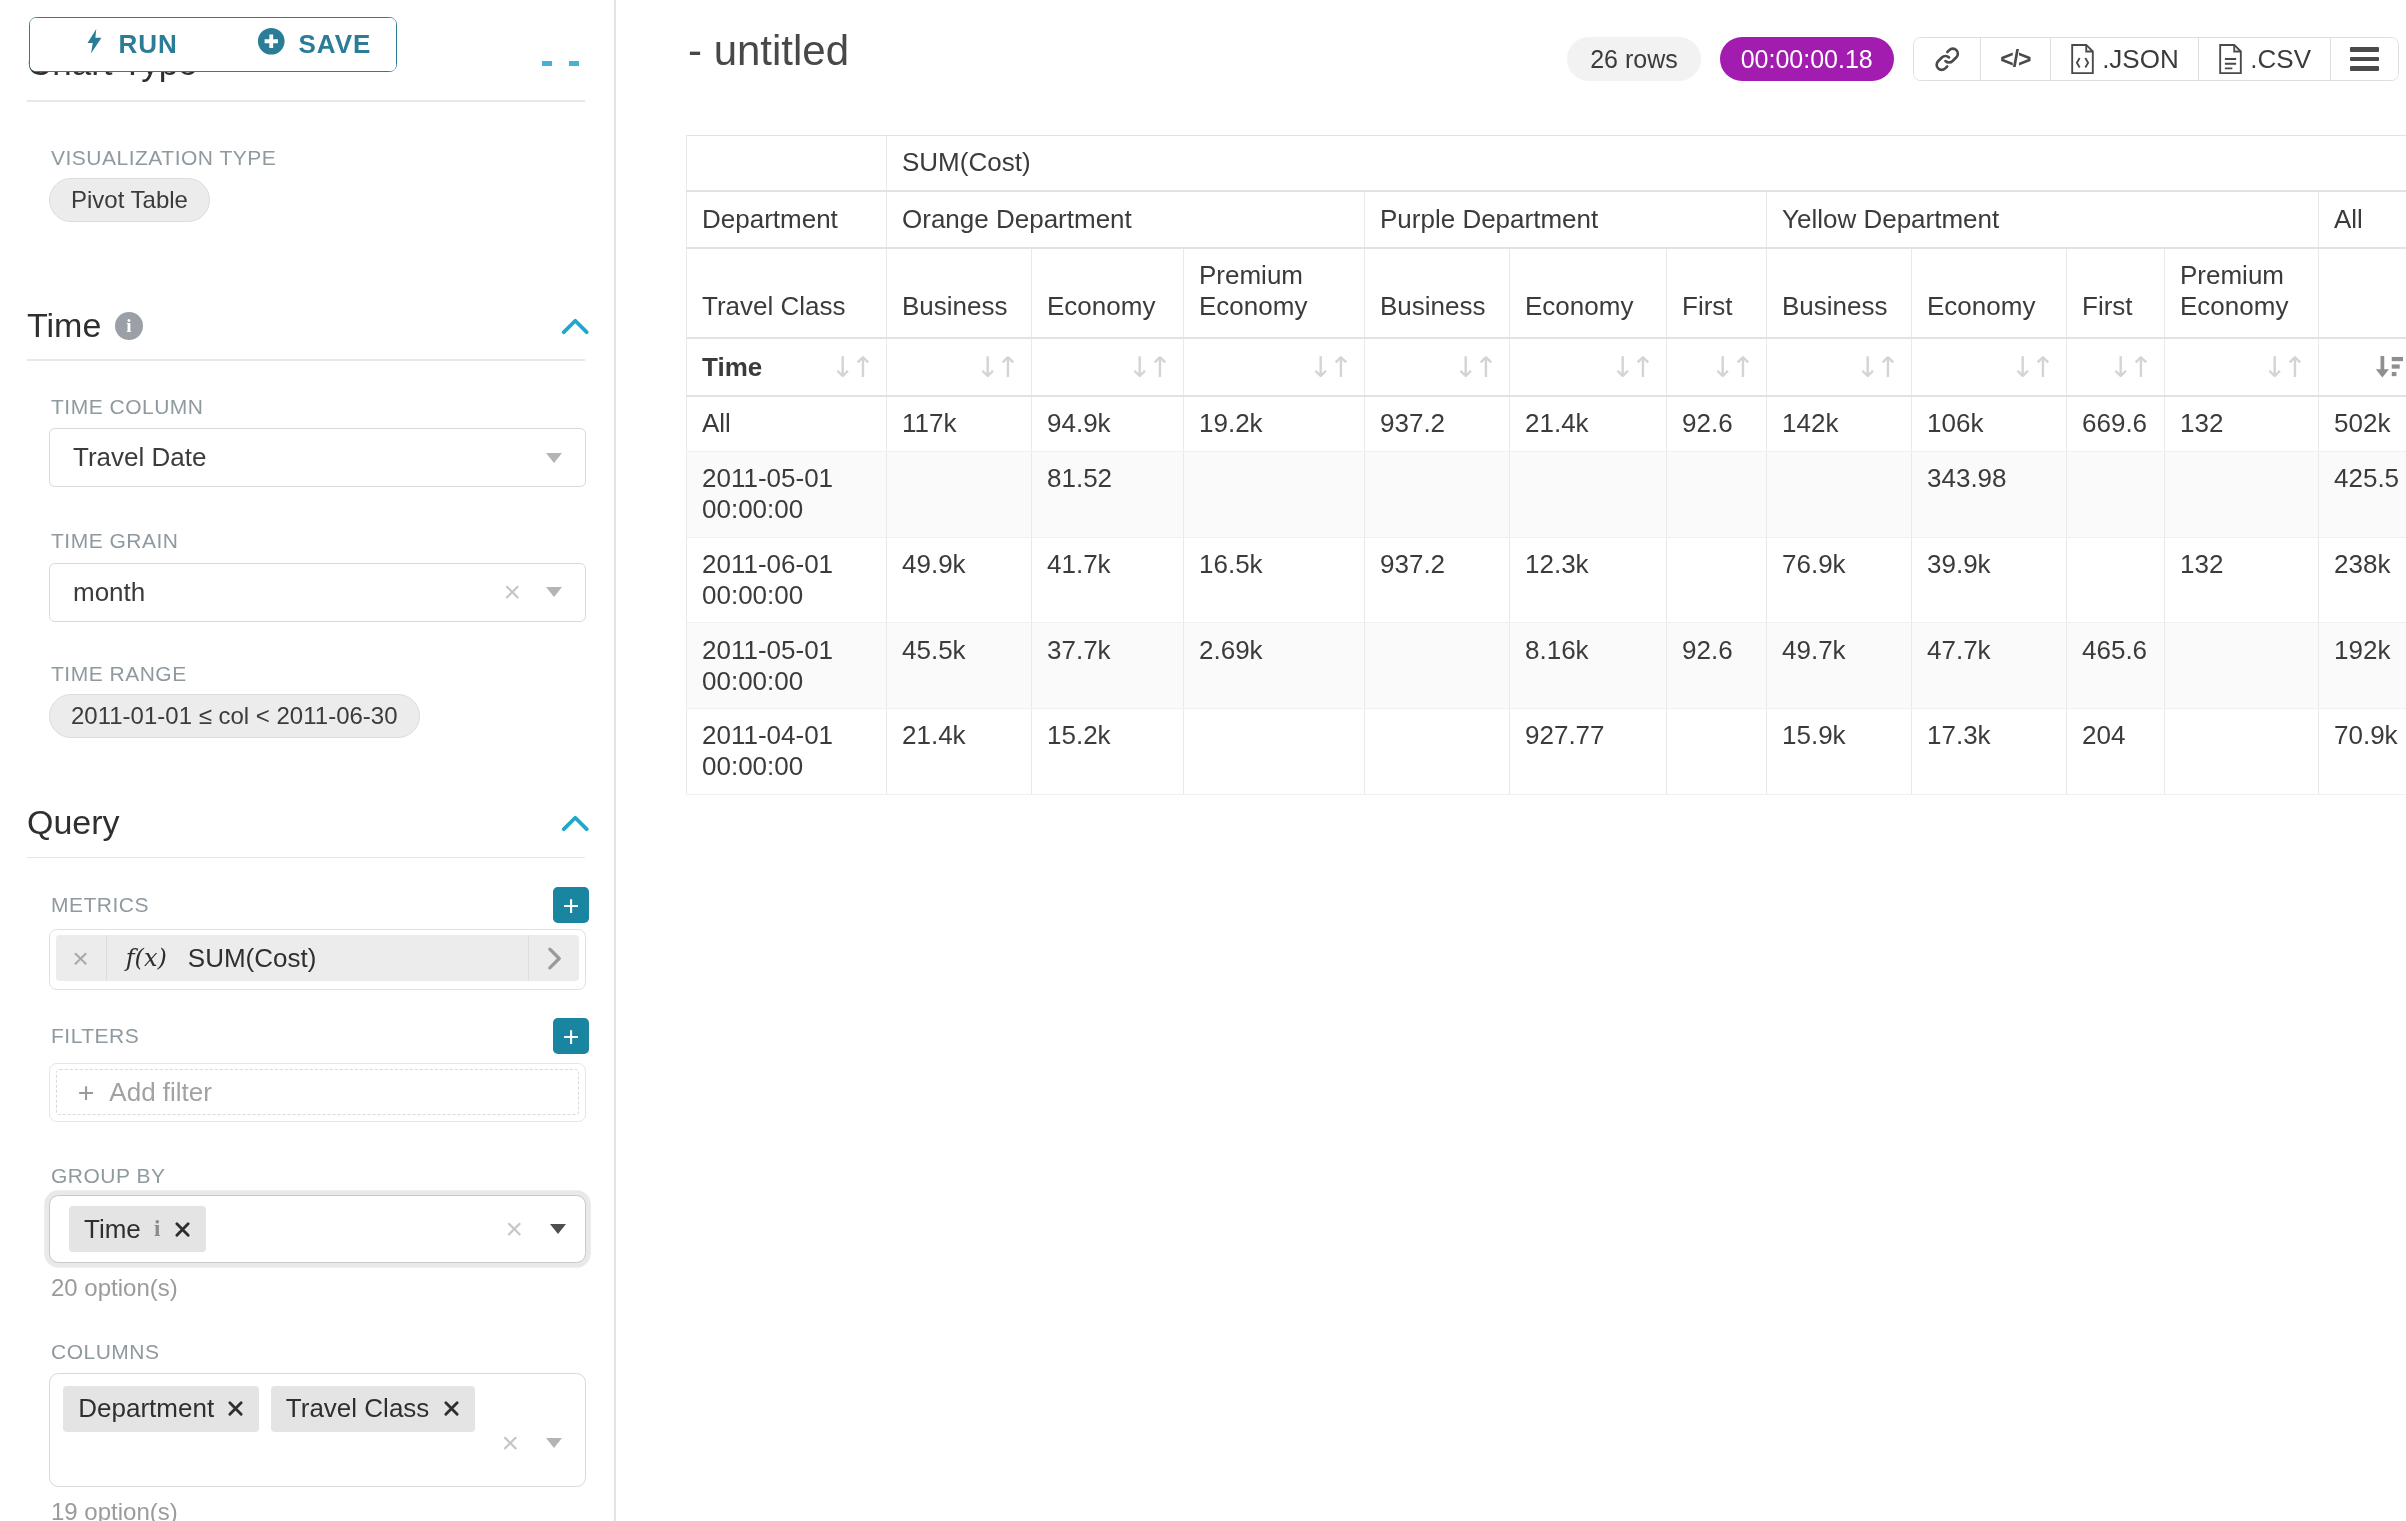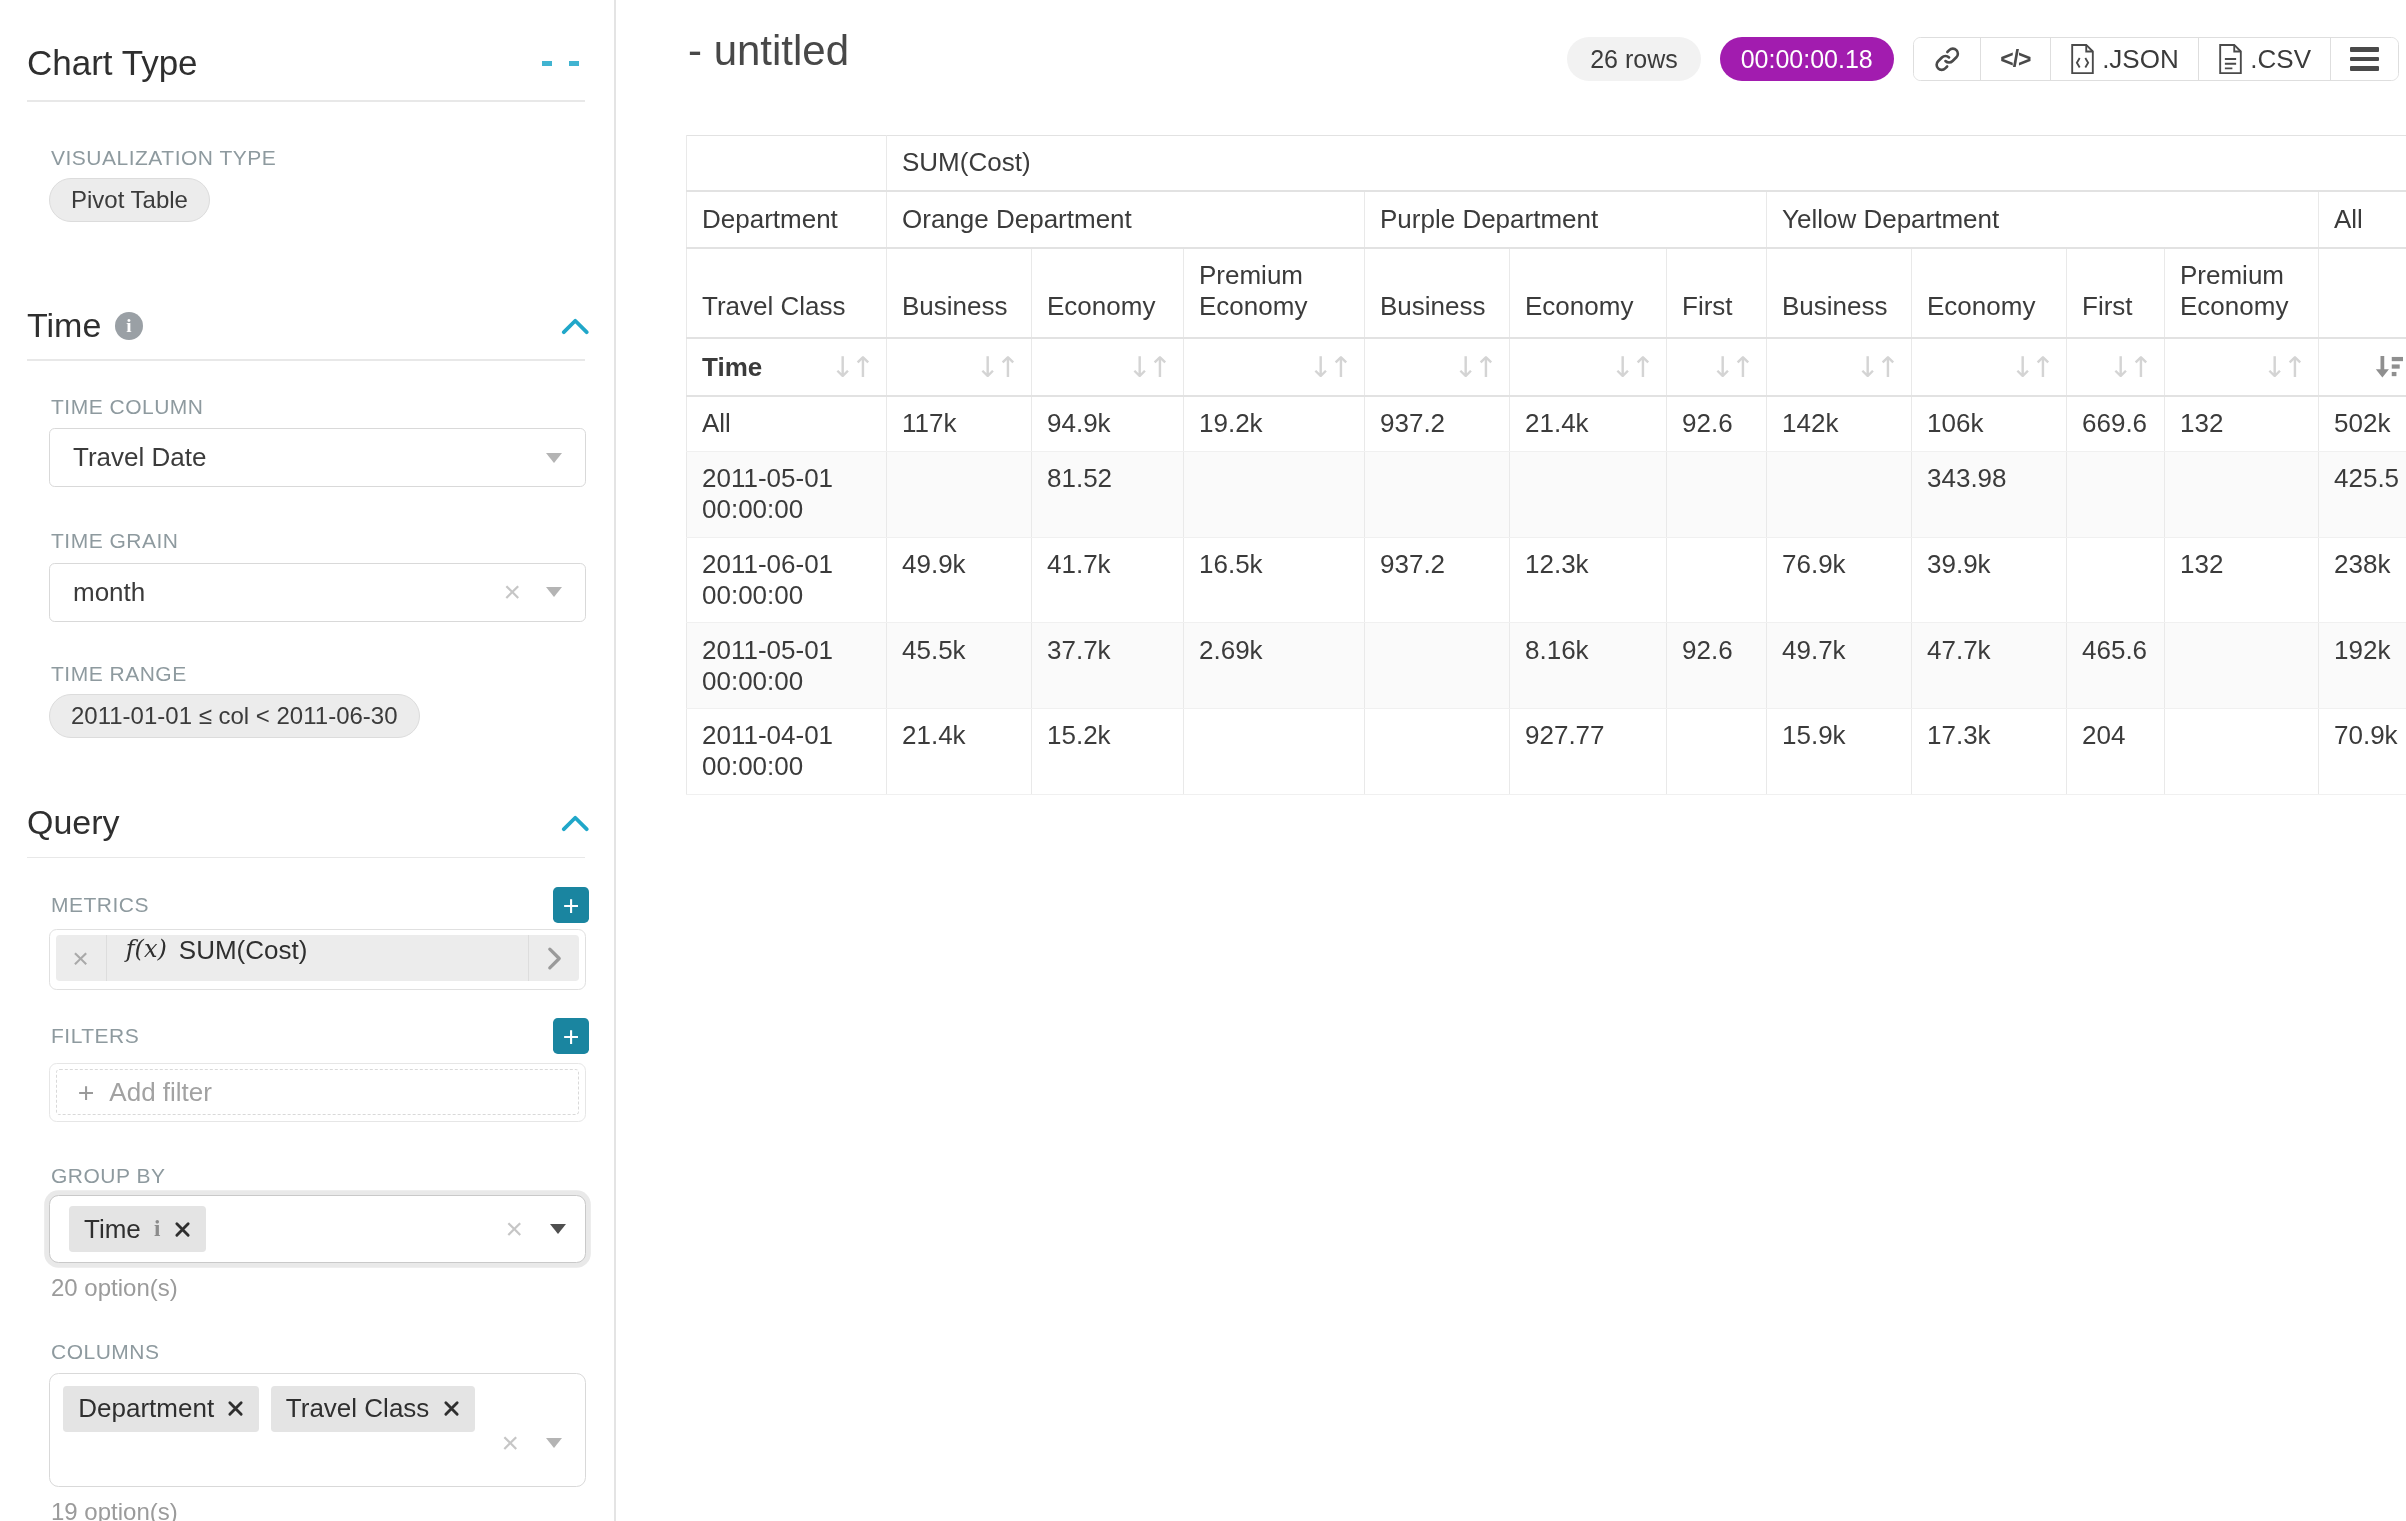--- a/index.html
+++ b/index.html
@@ -62,21 +62,21 @@
   .field-row { display:flex; align-items:center; margin:0 27px 0 51px; }
   .row-metrics { margin-top:28.5px; } .row-filters { margin-top:28.5px; }
   .add-btn { margin-left:auto; width:36px; height:36px; background:#1a85a0; border:none; border-radius:4.8px;
     color:#fff; font-size:28.5px; line-height:32px; display:flex; align-items:center; justify-content:center; cursor:pointer; }
 
   .metric-box { margin:5.7px 0 0 49px; width:537px; height:61px; border:1.9px solid #e0e0e0; border-radius:7.6px;
     background:#fff; padding:5.7px; }
   .metric-pill { display:flex; height:46px; background:#ececec; border-radius:3.8px; align-items:stretch; }
   .metric-x { width:51px; display:flex; align-items:center; justify-content:center; color:#a9a9a9;
     font-size:28.5px; border-right:1.9px solid #ddd; cursor:pointer; }
-  .metric-main { flex:1; display:flex; padding-left:19px; gap:12px; font-size:26px; color:#2f2f2f; }
+  .metric-main { flex:1; display:flex; align-items:center; padding-left:19px; gap:21px; font-size:26px; color:#2f2f2f; }
   .fx { font-family:"DejaVu Serif","Liberation Serif",serif; font-style:italic; font-size:24px; color:#2f2f2f; }
   .metric-arrow { width:51px; display:flex; align-items:center; justify-content:center; border-left:1.9px solid #ddd; cursor:pointer; }
 
   .addfilter-box { margin:8.6px 0 0 49px; width:537px; height:59px; border:1.9px solid #e6e6e6; border-radius:7.6px; padding:5.7px; }
   .addfilter-inner { height:100%; border:1.9px dashed #d9d9d9; border-radius:3.8px; display:flex; align-items:center;
     padding-left:21px; gap:15px; color:#a2a2a2; font-size:26px; cursor:pointer; }
   .addfilter-inner .plus { font-size:28.5px; color:#9a9a9a; }
 
   .lbl-groupby { margin-top:42px; }
   .groupby-box { position:relative; margin:7.6px 0 0 49px; width:537px; height:68px; background:#fff;
@@ -132,20 +132,39 @@
   .sort-active { margin-left:auto; display:flex; }
   .r-tall { height:80px; } .r-short { height:51px; }
 </style>
 </head>
 <body>
 
 <div class="stage">
 
   <div class="sidebar">
 
+    <div class="run-save">
+      <button class="btn btn-run">
+        <span>
+          <svg width="21" height="28.5" viewBox="0 0 24 30">
+              <path d="M14 1 L4 17 h6 L8 29 L20 11 h-7 z" fill="#2b7d97"></path>
+            </svg>
+        </span>
+        <span>RUN</span>
+      </button>
+      <button class="btn btn-save">
+        <span>
+          <svg width="28.5" height="28.5" viewBox="0 0 30 30">
+              <circle cx="15" cy="15" r="14" fill="#2b7d97"></circle>
+              <path d="M15 8v14M8 15h14" stroke="#fff" stroke-width="4"></path>
+            </svg>
+        </span>
+        <span>SAVE</span>
+      </button>
+    </div>
     <span class="tiny-dash dash1"></span>
     <span class="tiny-dash dash2"></span>
 
     <div class="chart-type-heading">Chart Type</div>
     <div class="hr hr1"></div>
 
     <div class="panel-label lbl-viz">VISUALIZATION TYPE</div>
     <div class="pill viz-pill">Pivot Table</div>
 
     <div class="section-head time-head">

